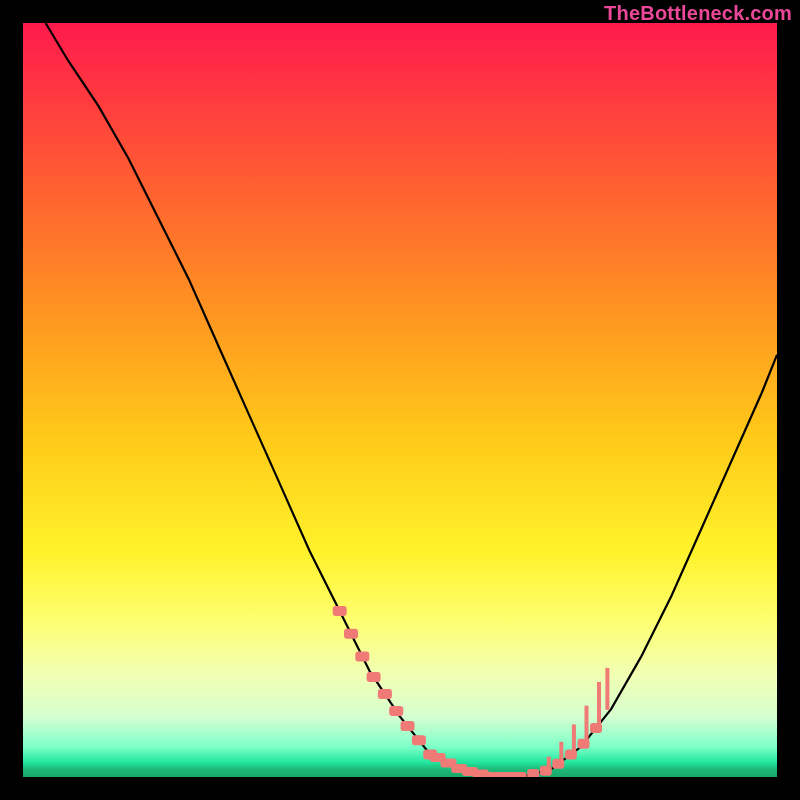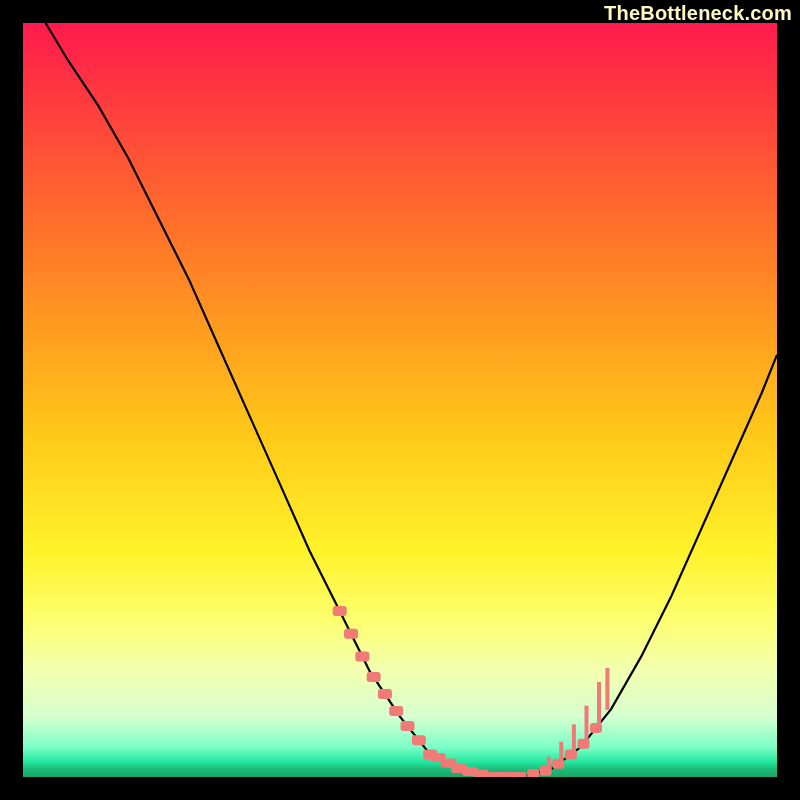--- a/index.html
+++ b/index.html
@@ -29,21 +29,21 @@
       #d6ffd0 92%,
       #7dffc8 96%,
       #23e8a0 98%,
       #1db978 99%,
       #18a868 100%);
   }
   .watermark {
     position: absolute;
     top: 2px;
     right: 8px;
-    color: #fef9c3;
+    color: #ec4899;
     font-size: 20px;
     font-weight: 600;
     letter-spacing: 0.2px;
     user-select: none;
   }
   svg.overlay {
     position: absolute;
     left: 23px;
     top: 23px;
     width: 754px;

